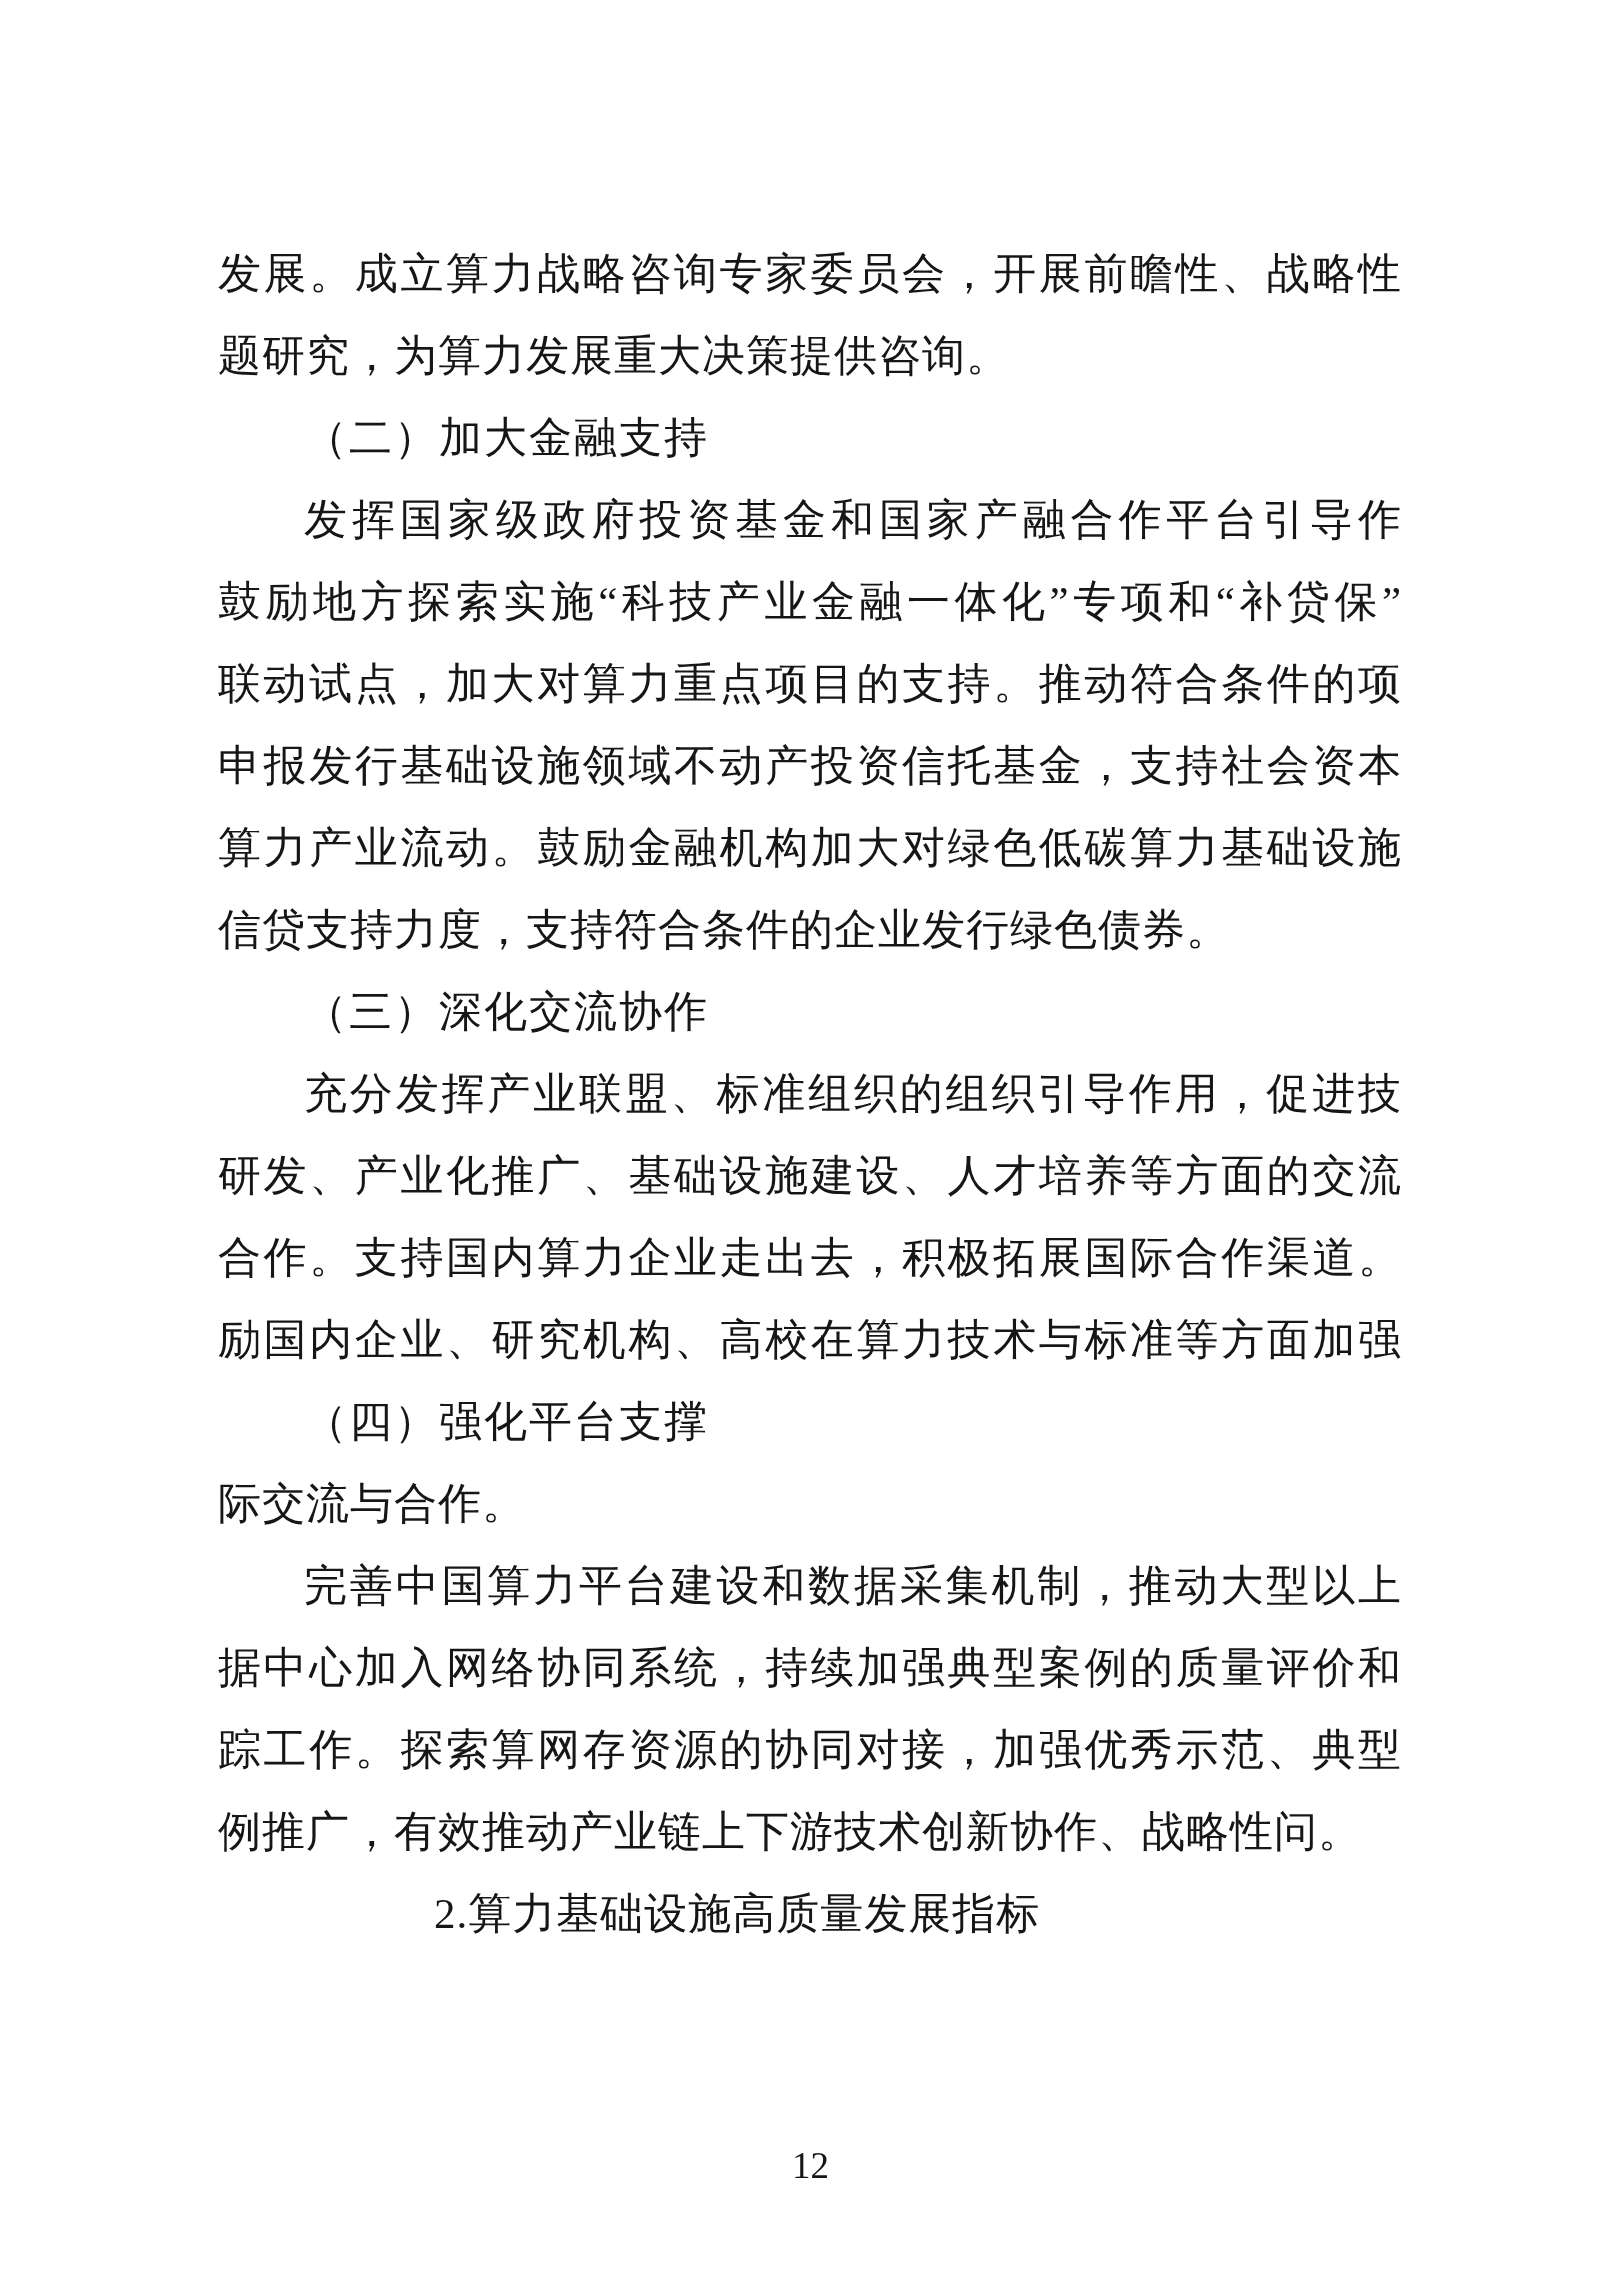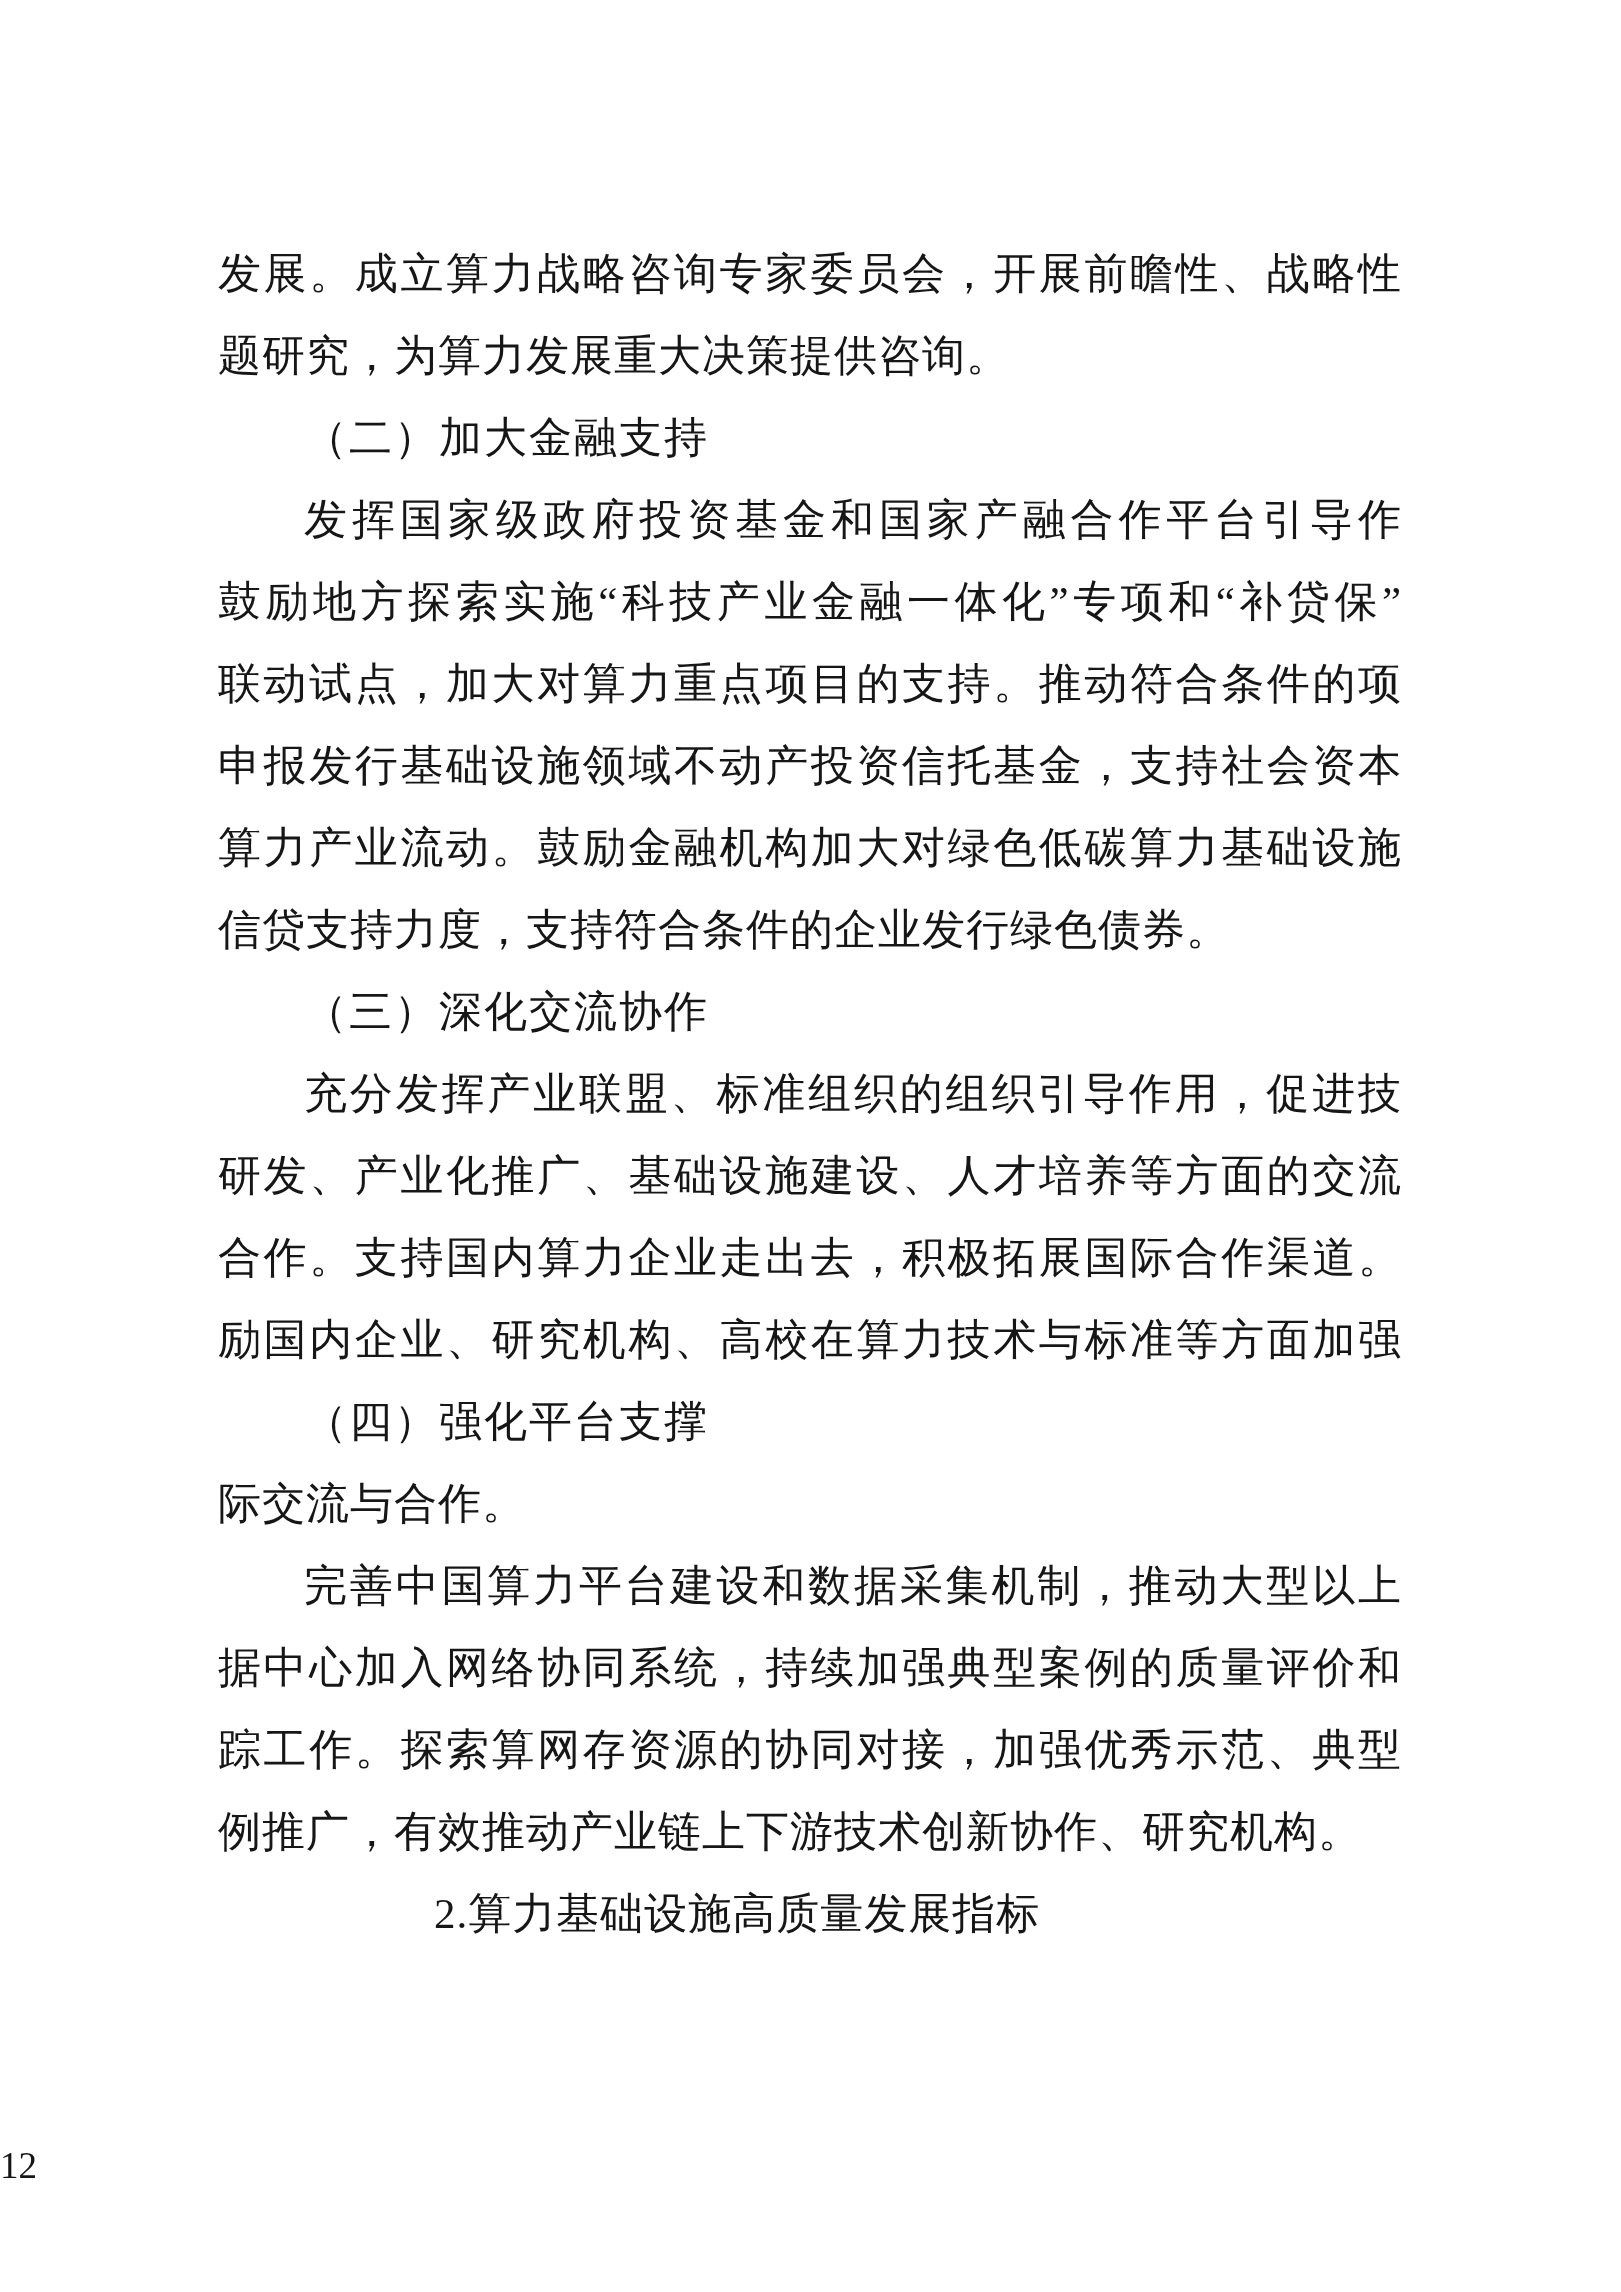--- a/index.html
+++ b/index.html
@@ -38,21 +38,21 @@
   .heading {
     font-weight: 400;
     letter-spacing: 2px;
     white-space: nowrap;
   }
   .page-num {
     position: absolute;
     top: 2143px;
     left: 0;
     width: 100%;
-    text-align: left;
+    text-align: center;
     font-size: 37px;
     line-height: 45px;
     color: #161616;
   }
 </style>
 </head>
 <body>
 
 <div class="page">
   <div class="text-block">
@@ -72,21 +72,21 @@
     <div class="line just indent">充分发挥产业联盟、标准组织的组织引导作用，促进技术</div>
     <div class="line just">研发、产业化推广、基础设施建设、人才培养等方面的交流与</div>
     <div class="line just">合作。支持国内算力企业走出去，积极拓展国际合作渠道。鼓</div>
     <div class="line just">励国内企业、研究机构、高校在算力技术与标准等方面加强国</div>
     <div class="line heading indent">（四）强化平台支撑</div>
 
     <div class="line plain">际交流与合作。</div>
     <div class="line just indent">完善中国算力平台建设和数据采集机制，推动大型以上数</div>
     <div class="line just">据中心加入网络协同系统，持续加强典型案例的质量评价和跟</div>
     <div class="line just">踪工作。探索算网存资源的协同对接，加强优秀示范、典型案</div>
-    <div class="line plain">例推广，有效推动产业链上下游技术创新协作、研究机构。</div>
+    <div class="line plain">例推广，有效推动产业链上下游技术创新协作、战略性问。</div>
 
     <div class="line plain indent-deep">2.算力基础设施高质量发展指标</div>
 
   </div>
 
   <div class="page-num">12</div>
 </div>
 
 
 </body></html>

